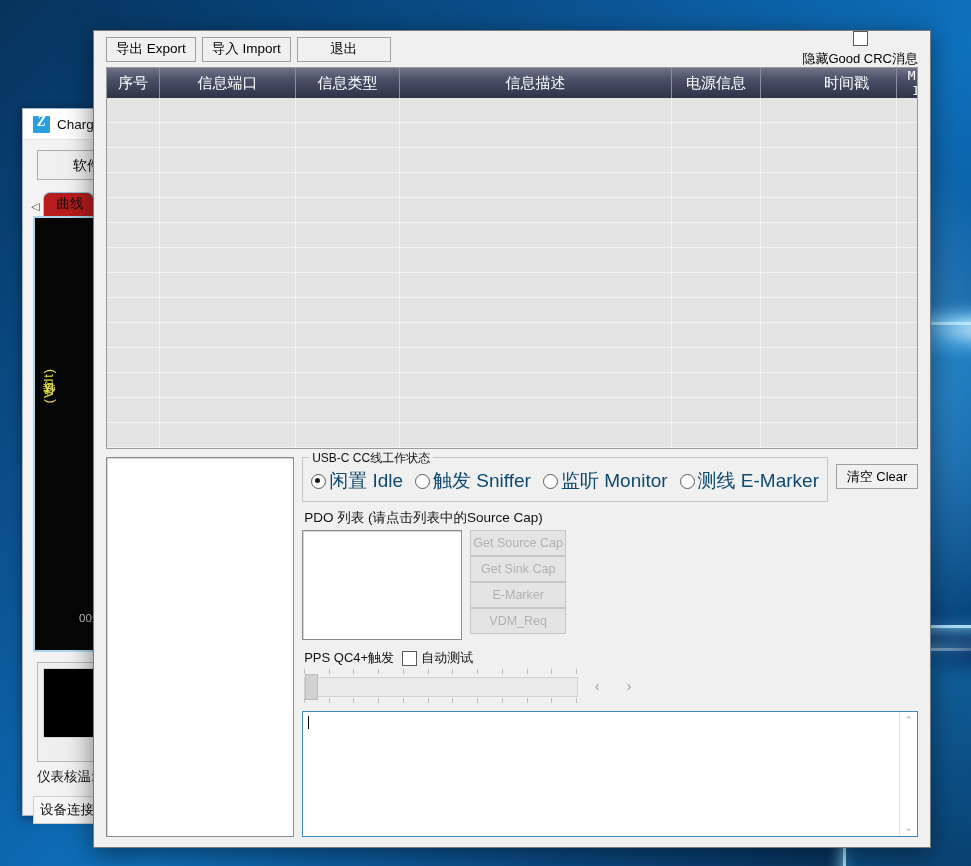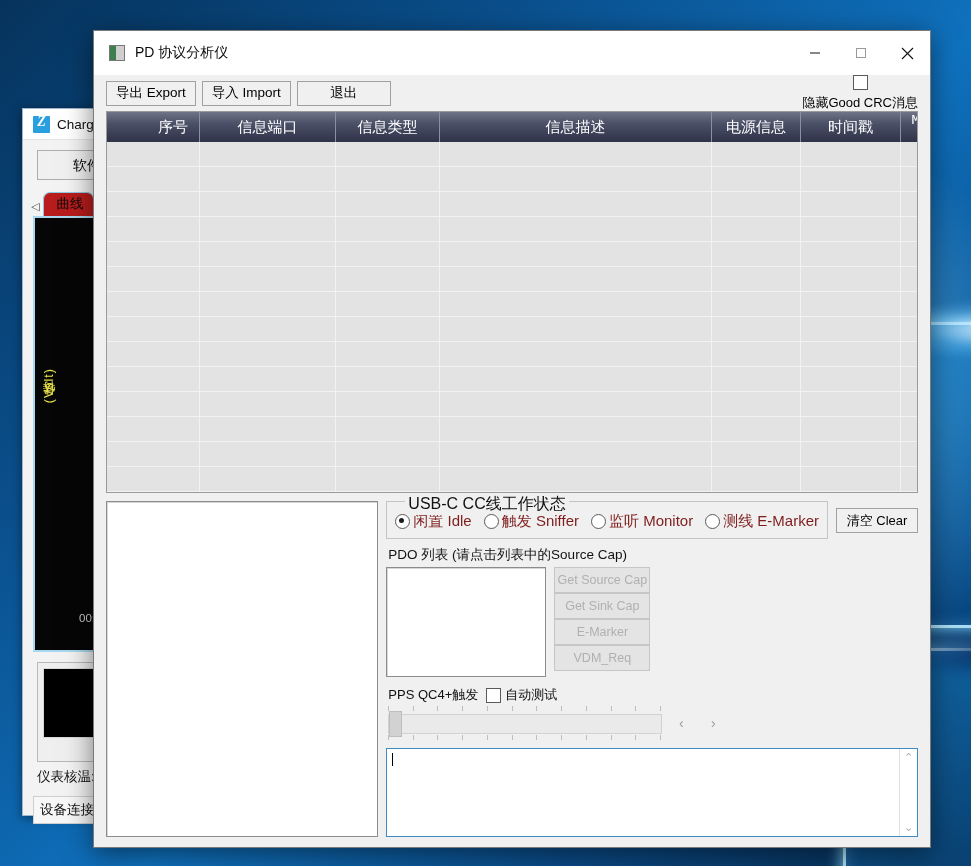--- a/index.html
+++ b/index.html
@@ -82,22 +82,22 @@
   thead th:last-child{border-right:none;}
   th.mono{font-family:"DejaVu Sans Mono","Liberation Mono",monospace;font-size:13px;letter-spacing:1px;}
   tbody td{height:24px;border-right:1px solid #f2f2f2;border-bottom:1px solid #f2f2f2;padding:0;}
   tbody tr td:last-child{border-right:none;}
 
   
   #lower{flex:1 1 auto;display:flex;padding:8px 12px 10px 12px;gap:8px;min-height:0;}
   #leftpanel{width:365px;background:#fff;border:1px solid #8c8c8c;box-shadow:inset 1px 1px 0 #d6d6d6;}
   #rightpanel{flex:1 1 auto;display:flex;flex-direction:column;gap:0;}
   .grp{border:1px solid #c4c4c4;position:relative;padding:10px 8px 7px 8px;}
-  .grp>.lg{position:absolute;top:-8px;left:18px;background:#f0f0f0;padding:0 3px;font-size:16px;color:#111;white-space:nowrap;}
-  .radios{display:flex;align-items:center;gap:12px;font-size:15px;color:#7f1d1d;}
+  .grp>.lg{position:absolute;top:-8px;left:6px;background:#f0f0f0;padding:0 3px;font-size:12px;color:#111;white-space:nowrap;}
+  .radios{display:flex;align-items:center;gap:12px;font-size:19px;color:#0c4a6e;}
   .radio{display:flex;align-items:center;gap:3px;white-space:nowrap;}
   .rmark{width:13px;height:13px;border:1px solid #5a5a5a;border-radius:50%;background:#fff;
      position:relative;flex:0 0 auto;}
   .rmark.on:after{content:"";position:absolute;left:3px;top:3px;width:5px;height:5px;border-radius:50%;background:#1b1b1b;}
   .clearbtn{width:80px;height:23px;background:#f0f0f0;border:1px solid #a0a0a0;font-size:13px;
      display:flex;align-items:center;justify-content:center;white-space:nowrap;}
   .pdolabel{font-size:13.5px;color:#111;margin:7px 0 3px 2px;white-space:nowrap;}
   #pdorow{display:flex;gap:8px;align-items:flex-start;}
   #pdolist{width:158px;height:108px;background:#fff;border:1px solid #8c8c8c;box-shadow:inset 1px 1px 0 #d6d6d6;}
   .cmdcol{display:flex;flex-direction:column;}
@@ -168,63 +168,41 @@
     <div class="thumbinner">
       <span class="thumbglow"></span>
     </div>
   </div>
   <div class="statline">仪表核温:</div>
   <div class="statbar">设备连接</div>
 </div>
 
 <div id="pdwin">
 
-  <div id="pdtitlebar">
-    <span class="ic"></span>
-    <span class="tt">PD 协议分析仪</span>
-    <span class="wbtns">
-      <span class="wbtn">
-        <svg width="12" height="12" viewBox="0 0 12 12">
-            <line x1="1" y1="6" x2="11" y2="6" stroke="#111" stroke-width="1"></line>
-          </svg>
-      </span>
-      <span class="wbtn">
-        <svg width="12" height="12" viewBox="0 0 12 12">
-            <rect x="1.5" y="1.5" width="9" height="9" fill="none" stroke="#9a9a9a" stroke-width="1"></rect>
-          </svg>
-      </span>
-      <span class="wbtn">
-        <svg width="13" height="13" viewBox="0 0 13 13">
-            <line x1="1" y1="1" x2="12" y2="12" stroke="#111" stroke-width="1.1"></line>
-            <line x1="12" y1="1" x2="1" y2="12" stroke="#111" stroke-width="1.1"></line>
-          </svg>
-      </span>
-    </span>
-  </div>
 
   <div id="toolbar">
     <span class="tbtn">导出 Export</span>
     <span class="tbtn">导入 Import</span>
     <span class="tbtn" style="min-width:74px;">退出</span>
     <span class="crcwrap">
       <span class="cbox"></span>
       <span>隐藏Good CRC消息</span>
     </span>
   </div>
 
   <div id="tablewrap">
     <table>
       <thead>
         <tr id="hdr-row">
-            <th style="width: 52px; padding-left: 40px;">序号</th>
+            <th style="width: 52px;">序号</th>
             <th style="width: 135px;">信息端口</th>
             <th style="width: 103px;">信息类型</th>
             <th style="width: 271px;">信息描述</th>
             <th style="width: 88px;">电源信息</th>
-            <th style="width: 99px;">时间戳</th>
+            <th style="width: 99px; padding-left: 36px;">时间戳</th>
             <th class="mono" style="width: 48px;">Msg ID</th>
             <th style="width: 18px;"></th>
           </tr>
       </thead>
       <tbody id="tbody">
           <tr>
             <td></td>
             <td></td>
             <td></td>
             <td></td>

